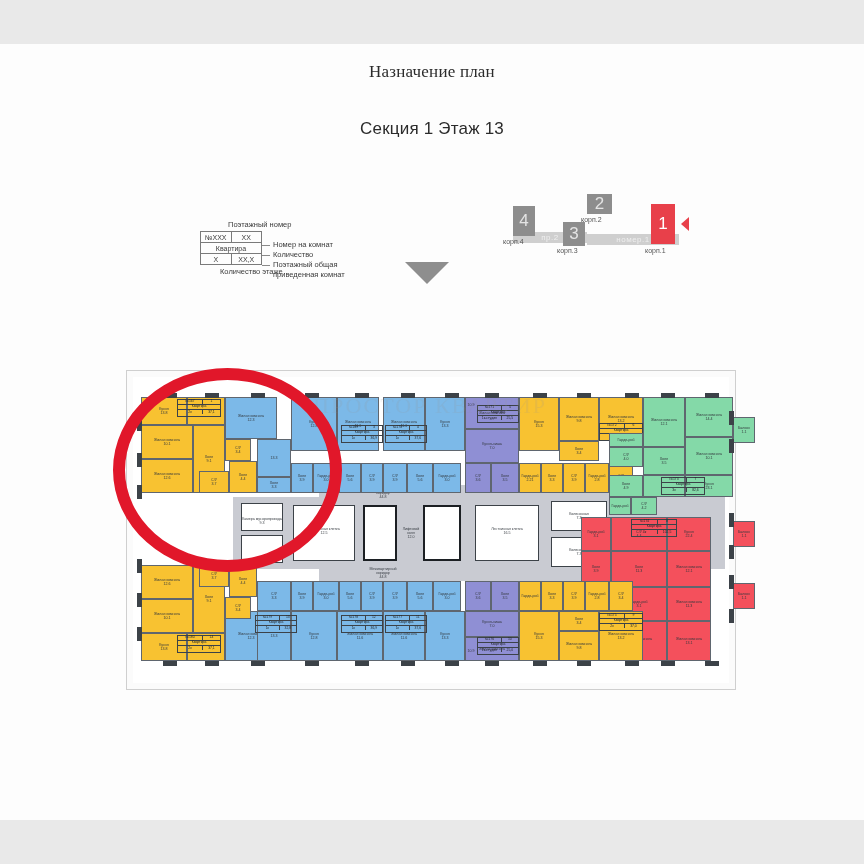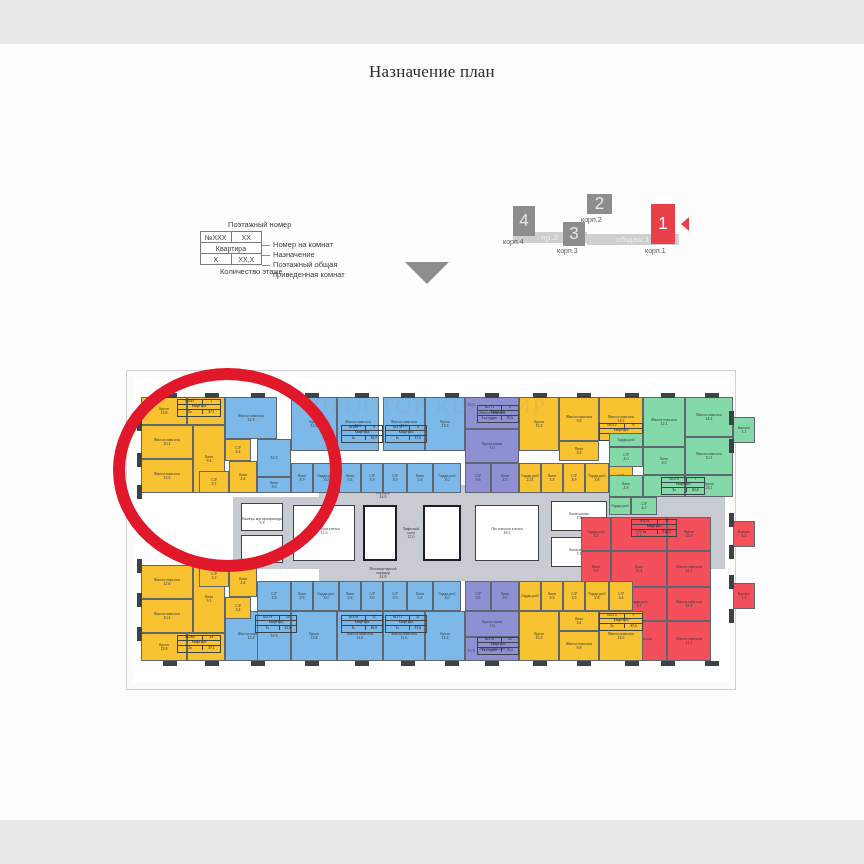--- a/index.html
+++ b/index.html
@@ -101,52 +101,53 @@
 </head>
 <body>
 
 <div id="stage">
 
   <div class="band-top"></div>
   <div class="sheet"></div>
   <div class="band-bottom"></div>
 
   <div class="title-main">Назначение план</div>
+  <div class="title-sub">Секция 1 Этаж 13</div>
 
   <div class="legend">
     <div class="legend-top">Поэтажный номер</div>
     <div style="position:relative;">
       <div class="legend-box">
         <div class="legend-row">
           <div class="legend-c1">№XXX</div>
           <div class="legend-c2">XX</div>
         </div>
         <div class="legend-row">
           <div class="legend-c1 wide">Квартира</div>
         </div>
         <div class="legend-row">
           <div class="legend-c1">X</div>
           <div class="legend-c2">XX,X</div>
         </div>
       </div>
       <div class="legend-labels">
         <div><span class="legend-dash"></span><span>Номер на комнат</span></div>
-        <div><span class="legend-dash"></span><span>Назначение</span></div>
+        <div><span class="legend-dash"></span><span>Количество</span></div>
         <div><span class="legend-dash"></span><span>Поэтажный общая</span></div>
         <div style="padding-left:11px;"><span>приведенная комнат</span></div>
       </div>
     </div>
     <div class="legend-bottom">Количество этаже</div>
   </div>
 
   <div class="down-arrow"></div>
 
   <div class="bsel">
     <div class="bs-link" style="left:18px;top:42px;width:74px;height:11px;">пр.2</div>
-    <div class="bs-link" style="left:92px;top:44px;width:92px;height:11px;">общая.1</div>
+    <div class="bs-link" style="left:92px;top:44px;width:92px;height:11px;">номер.1</div>
 
     <div class="bs-blk" style="left:18px;top:16px;width:22px;height:30px;">4</div>
     <div class="bs-cap" style="left:8px;top:48px;">корп.4</div>
 
     <div class="bs-blk" style="left:68px;top:32px;width:22px;height:24px;">3</div>
     <div class="bs-cap" style="left:62px;top:57px;">корп.3</div>
 
     <div class="bs-blk" style="left:92px;top:4px;width:25px;height:20px;">2</div>
     <div class="bs-cap" style="left:86px;top:26px;">корп.2</div>
 

